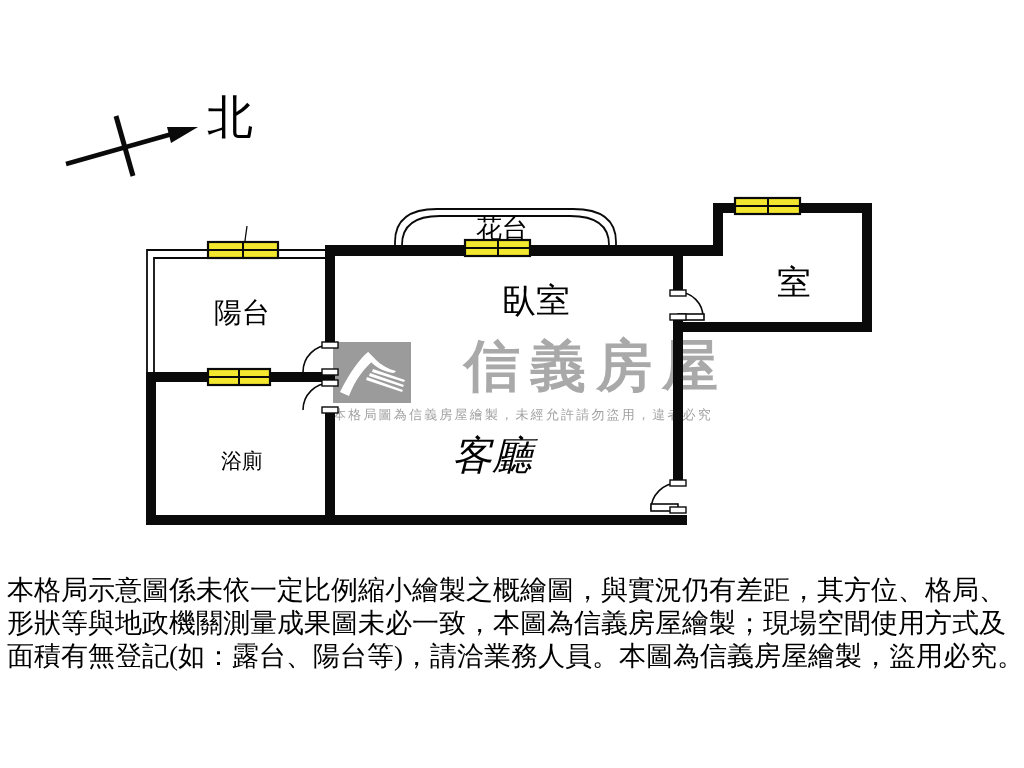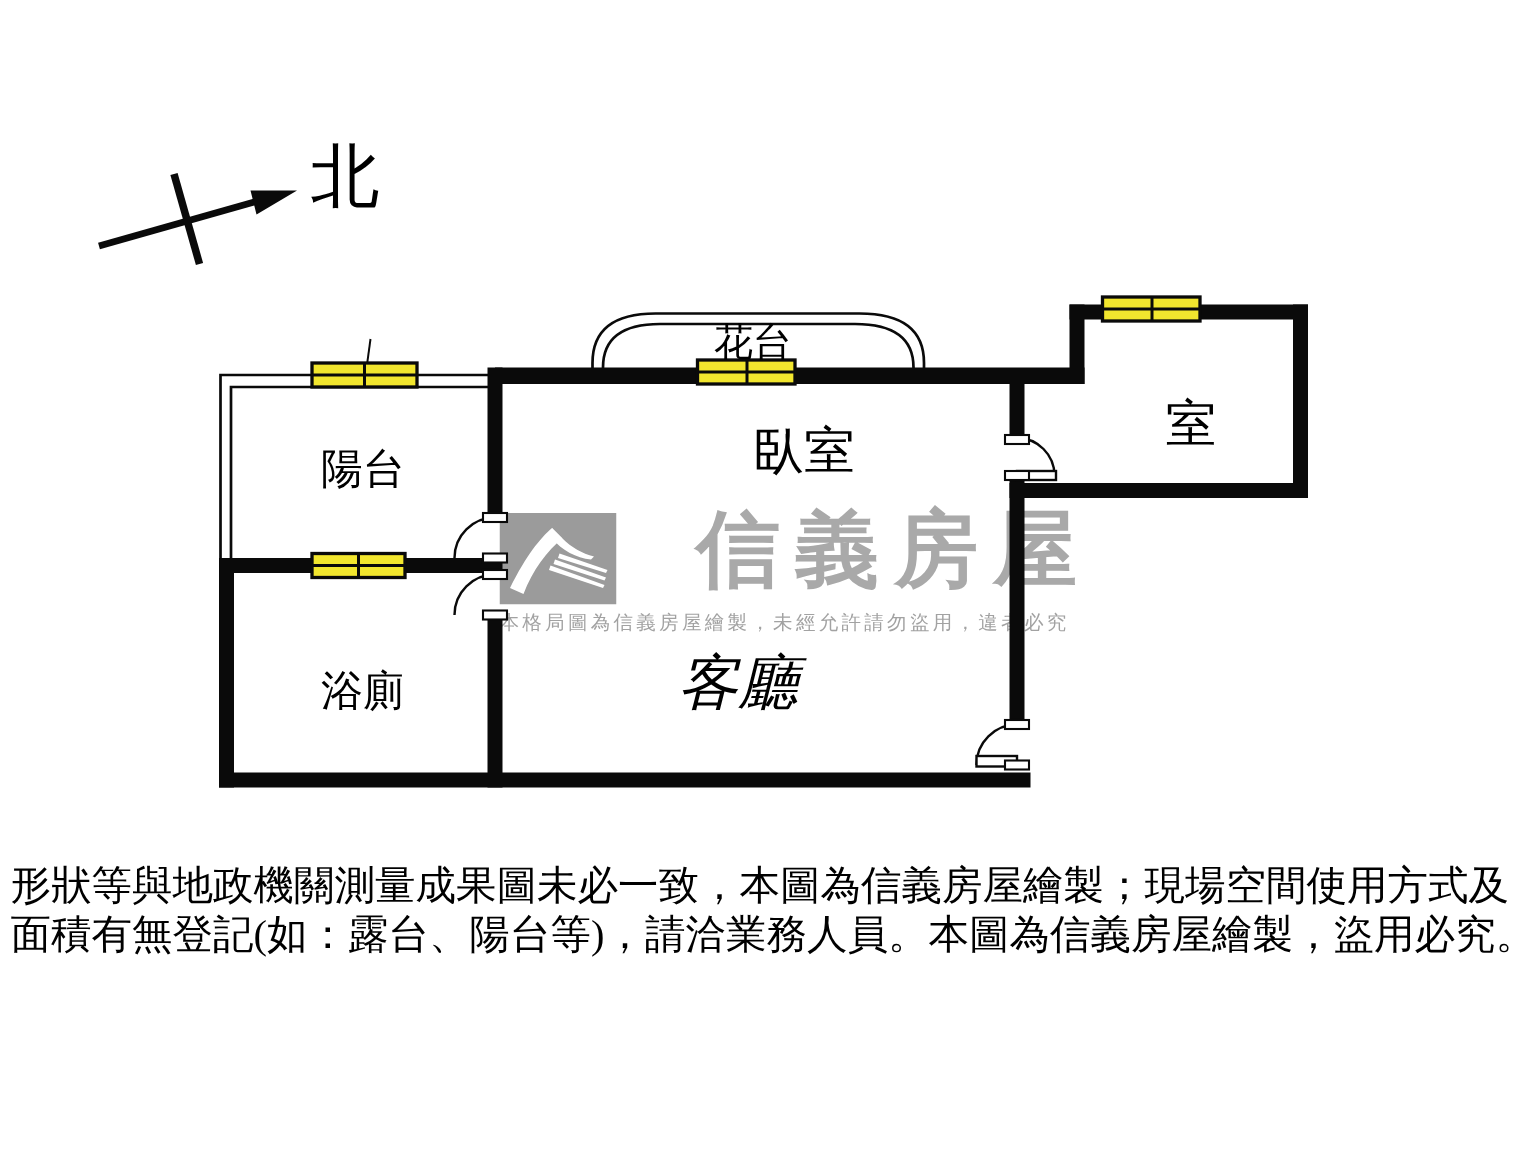--- a/index.html
+++ b/index.html
@@ -37,21 +37,21 @@
   .lbl{
     position:absolute;transform:translate(-50%,-50%);
     color:#000;white-space:nowrap;z-index:3;
   }
   .lbl-north{left:230px;top:118px;font-size:46px;}
   .lbl-annotation{left:230px;top:209px;font-size:29px;}
   .lbl-balcony{left:242px;top:313px;font-size:28px;}
   .lbl-flower{left:502px;top:228px;font-size:26px;}
   .lbl-bedroom{left:536px;top:301px;font-size:34px;}
   .lbl-room{left:794px;top:283px;font-size:34px;}
-  .lbl-bath{left:242px;top:461px;font-size:28px;}
+  .lbl-bath{left:242px;top:461px;font-size:21px;}
   .lbl-living{left:492px;top:455px;font-size:40px;font-style:italic;}
   
   .disclaimer{
     position:absolute;left:7px;top:574px;width:1014px;
     font-size:27px;line-height:33px;color:#000;z-index:3;
   }
   .disclaimer div{white-space:nowrap;}
 </style>
 </head>
 <body>
@@ -156,17 +156,18 @@
 
   <div class="lbl lbl-north">北</div>
   <div class="lbl lbl-balcony">陽台</div>
   <div class="lbl lbl-flower">花台</div>
   <div class="lbl lbl-bedroom">臥室</div>
   <div class="lbl lbl-room">室</div>
   <div class="lbl lbl-bath">浴廁</div>
   <div class="lbl lbl-living">客廳</div>
 
   <div class="disclaimer">
+    <div>本格局示意圖係未依一定比例縮小繪製之概繪圖，與實況仍有差距，其方位、格局、</div>
     <div>形狀等與地政機關測量成果圖未必一致，本圖為信義房屋繪製；現場空間使用方式及</div>
     <div>面積有無登記(如：露台、陽台等)，請洽業務人員。本圖為信義房屋繪製，盜用必究。</div>
   </div>
 
 </div>
 
 </body></html>

